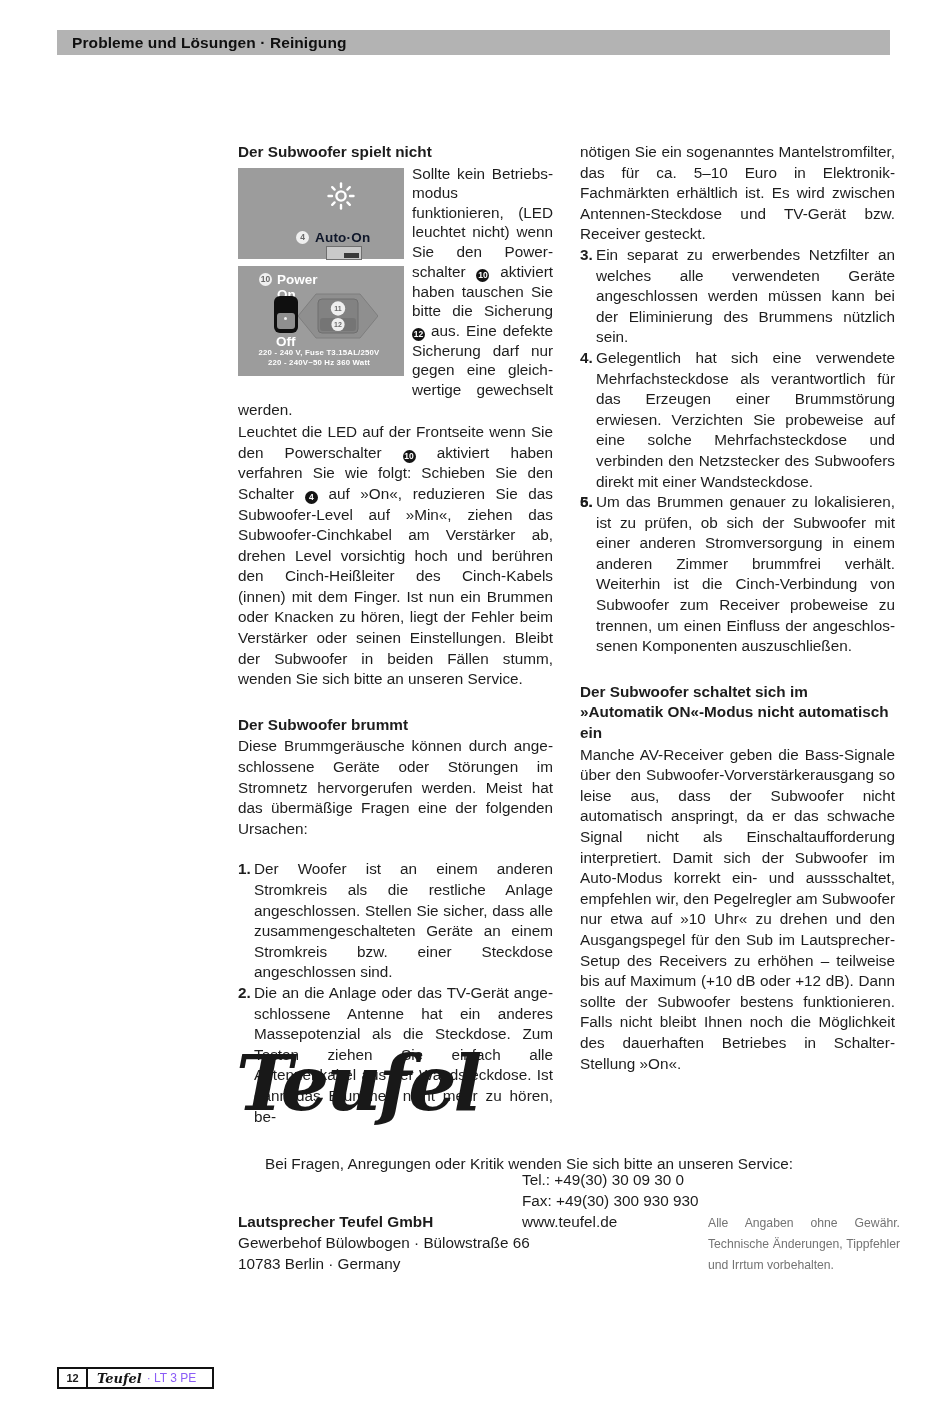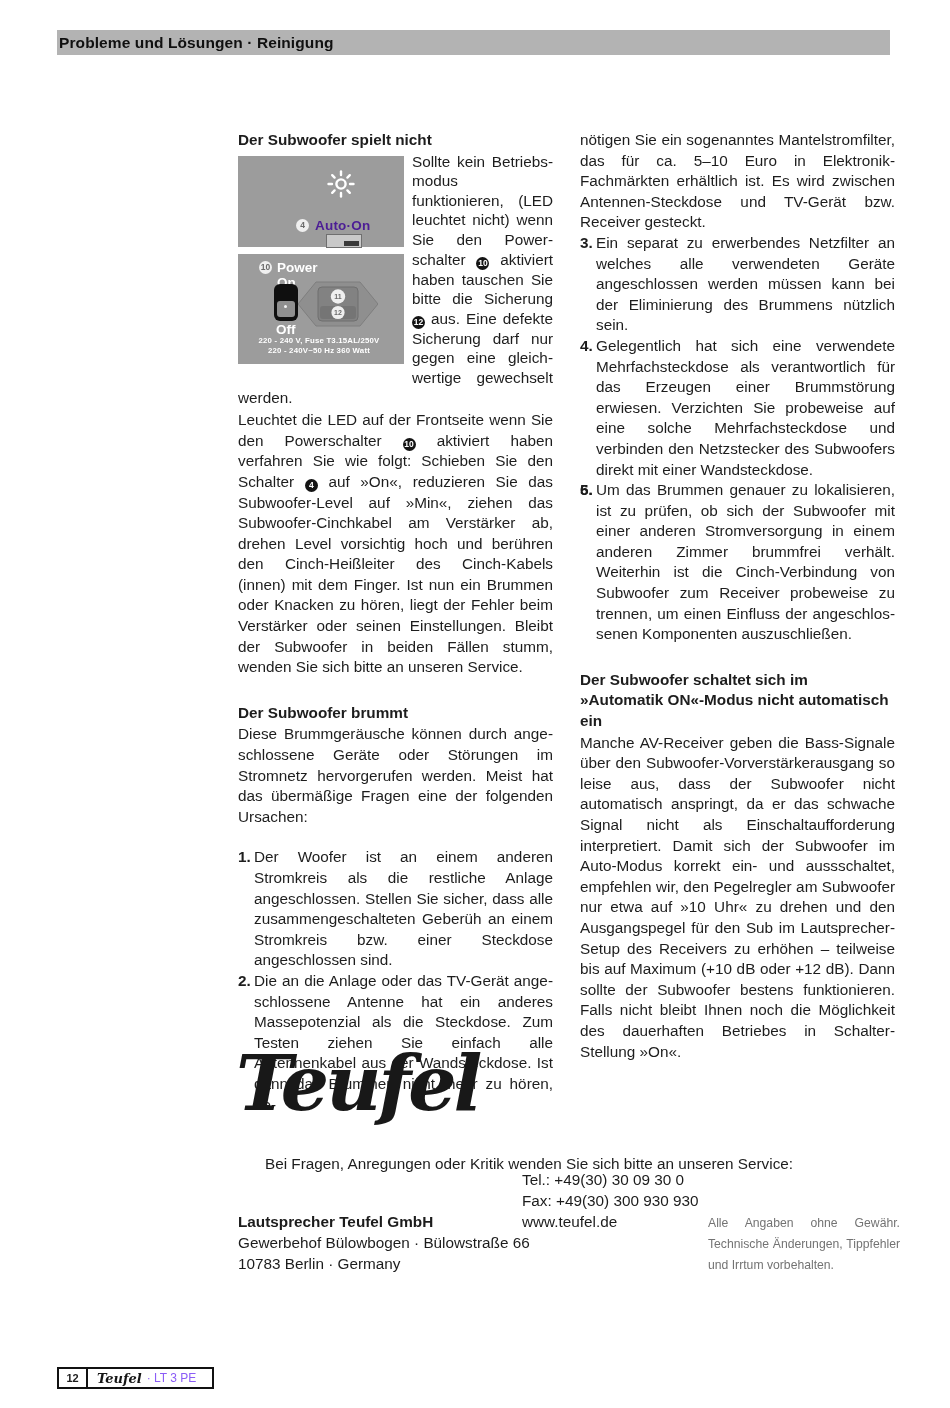--- a/index.html
+++ b/index.html
@@ -7,27 +7,27 @@
     width:950px; height:1408px; position:relative; background:#ffffff;
     font-family:"Liberation Sans", sans-serif; color:#1c1c1c;
     -webkit-font-smoothing:antialiased;
   }
   .page { position:absolute; inset:0; overflow:hidden; }
 
   
   .header-bar {
     position:absolute; left:57px; top:30px; width:833px; height:25px;
     background:#b3b3b3; display:flex; align-items:center;
-    padding-left:2px; box-sizing:border-box;
+    padding-left:15px; box-sizing:border-box;
   }
   .header-bar .title { font-weight:bold; font-size:15.5px; color:#101010; letter-spacing:0.1px; }
 
   
   .col {
-    position:absolute; top:130px; width:315px;
+    position:absolute; top:142px; width:315px;
     font-size:15.3px; line-height:20.6px; text-align:justify; color:#1d1d1d;
   }
   .col-left  { left:238px; }
   .col-right { left:580px; }
 
   .heading { font-weight:bold; text-align:left; margin-bottom:1px; }
   .para { margin:0; }
   .g25 { height:25px; } .g20 { height:20px; }
 
   
@@ -47,21 +47,21 @@
   }
   .wmark {
     display:inline-block; width:13px; height:13px; border-radius:50%;
     background:#efefef; color:#6a6a6a; font-size:8.5px; line-height:13px;
     text-align:center; font-weight:bold; flex:0 0 auto;
   }
 
   
   .sun { position:absolute; left:89px; top:14px; }
   .auto-row { position:absolute; left:58px; top:60px; display:flex; align-items:center; gap:6px; }
-  .auto-label { color:#4c1d95; font-weight:bold; font-size:13.5px; letter-spacing:0.2px; }
+  .auto-label { color:#0f172a; font-weight:bold; font-size:13.5px; letter-spacing:0.2px; }
   .mini-switch {
     position:absolute; left:88px; top:78px; width:34px; height:12px;
     background:#c9c9c9; border:1px solid #6f6f6f;
   }
   .mini-knob { position:absolute; right:2px; bottom:1px; width:15px; height:5px; background:#3a3a3a; }
 
   
   .power-row { position:absolute; left:21px; top:6px; color:#ffffff; font-weight:bold; font-size:13.5px; line-height:15px; }
   .power-row .pr-top { display:flex; align-items:center; gap:5px; }
   .power-row .on-label { margin-left:18px; }
@@ -178,21 +178,21 @@
     <div class="para side-para">Sollte kein Betriebs­modus funktionieren, (LED leuchtet nicht) wenn Sie den Power­schalter <span class="tmark">10</span> aktiviert haben tauschen Sie bitte die Sicherung <span class="tmark">12</span> aus. Eine defekte Si­cherung darf nur ge­gen eine gleich­wertige ge­wechselt werden.</div>
     <div class="para clear-para">Leuchtet die LED auf der Frontseite wenn Sie den Powerschalter <span class="tmark">10</span> aktiviert haben verfahren Sie wie folgt: Schieben Sie den Schalter <span class="tmark">4</span> auf »On«, reduzieren Sie das Subwoofer-Level auf »Min«, ziehen das Subwoofer-Cinchkabel am Verstär­ker ab, drehen Level vorsichtig hoch und berüh­ren den Cinch-Heißleiter des Cinch-Kabels (innen) mit dem Finger. Ist nun ein Brummen oder Kna­cken zu hören, liegt der Fehler beim Verstärker oder seinen Einstellungen. Bleibt der Subwoofer in beiden Fällen stumm, wenden Sie sich bitte an un­seren Service.</div>
 
     <div class="g25"></div>
     <div class="heading">Der Subwoofer brummt</div>
     <div class="para">Diese Brummgeräusche können durch ange­schlossene Geräte oder Störungen im Stromnetz hervorgerufen werden. Meist hat das übermäßige Fragen eine der folgenden Ursachen:</div>
     <div class="g20"></div>
 
     <div class="li">
       <span class="num">1.</span>
-      <span class="litext">Der Woofer ist an einem anderen Stromkreis als die restliche Anlage angeschlossen. Stellen Sie sicher, dass alle zusammengeschalteten Ge­berüh an einem Stromkreis bzw. einer Steckdose angeschlossen sind.</span>
+      <span class="litext">Der Woofer ist an einem anderen Stromkreis als die restliche Anlage angeschlossen. Stellen Sie sicher, dass alle zusammengeschalteten Ge­räte an einem Stromkreis bzw. einer Steckdose angeschlossen sind.</span>
     </div>
     <div class="li">
       <span class="num">2.</span>
       <span class="litext">Die an die Anlage oder das TV-Gerät ange­schlossene Antenne hat ein anderes Massepoten­zial als die Steckdose. Zum Testen ziehen Sie ein­fach alle Antennenkabel aus der Wandsteckdose. Ist dann das Brummen nicht mehr zu hören, be-</span>
     </div>
   </div>
 
   <div class="col col-right">
     <div class="para">nötigen Sie ein sogenanntes Mantelstromfilter, das für ca. 5–10 Euro in Elektronik-Fachmärkten erhältlich ist. Es wird zwischen Antennen-Steckdose und TV-Gerät bzw. Receiver gesteckt.</div>
 

